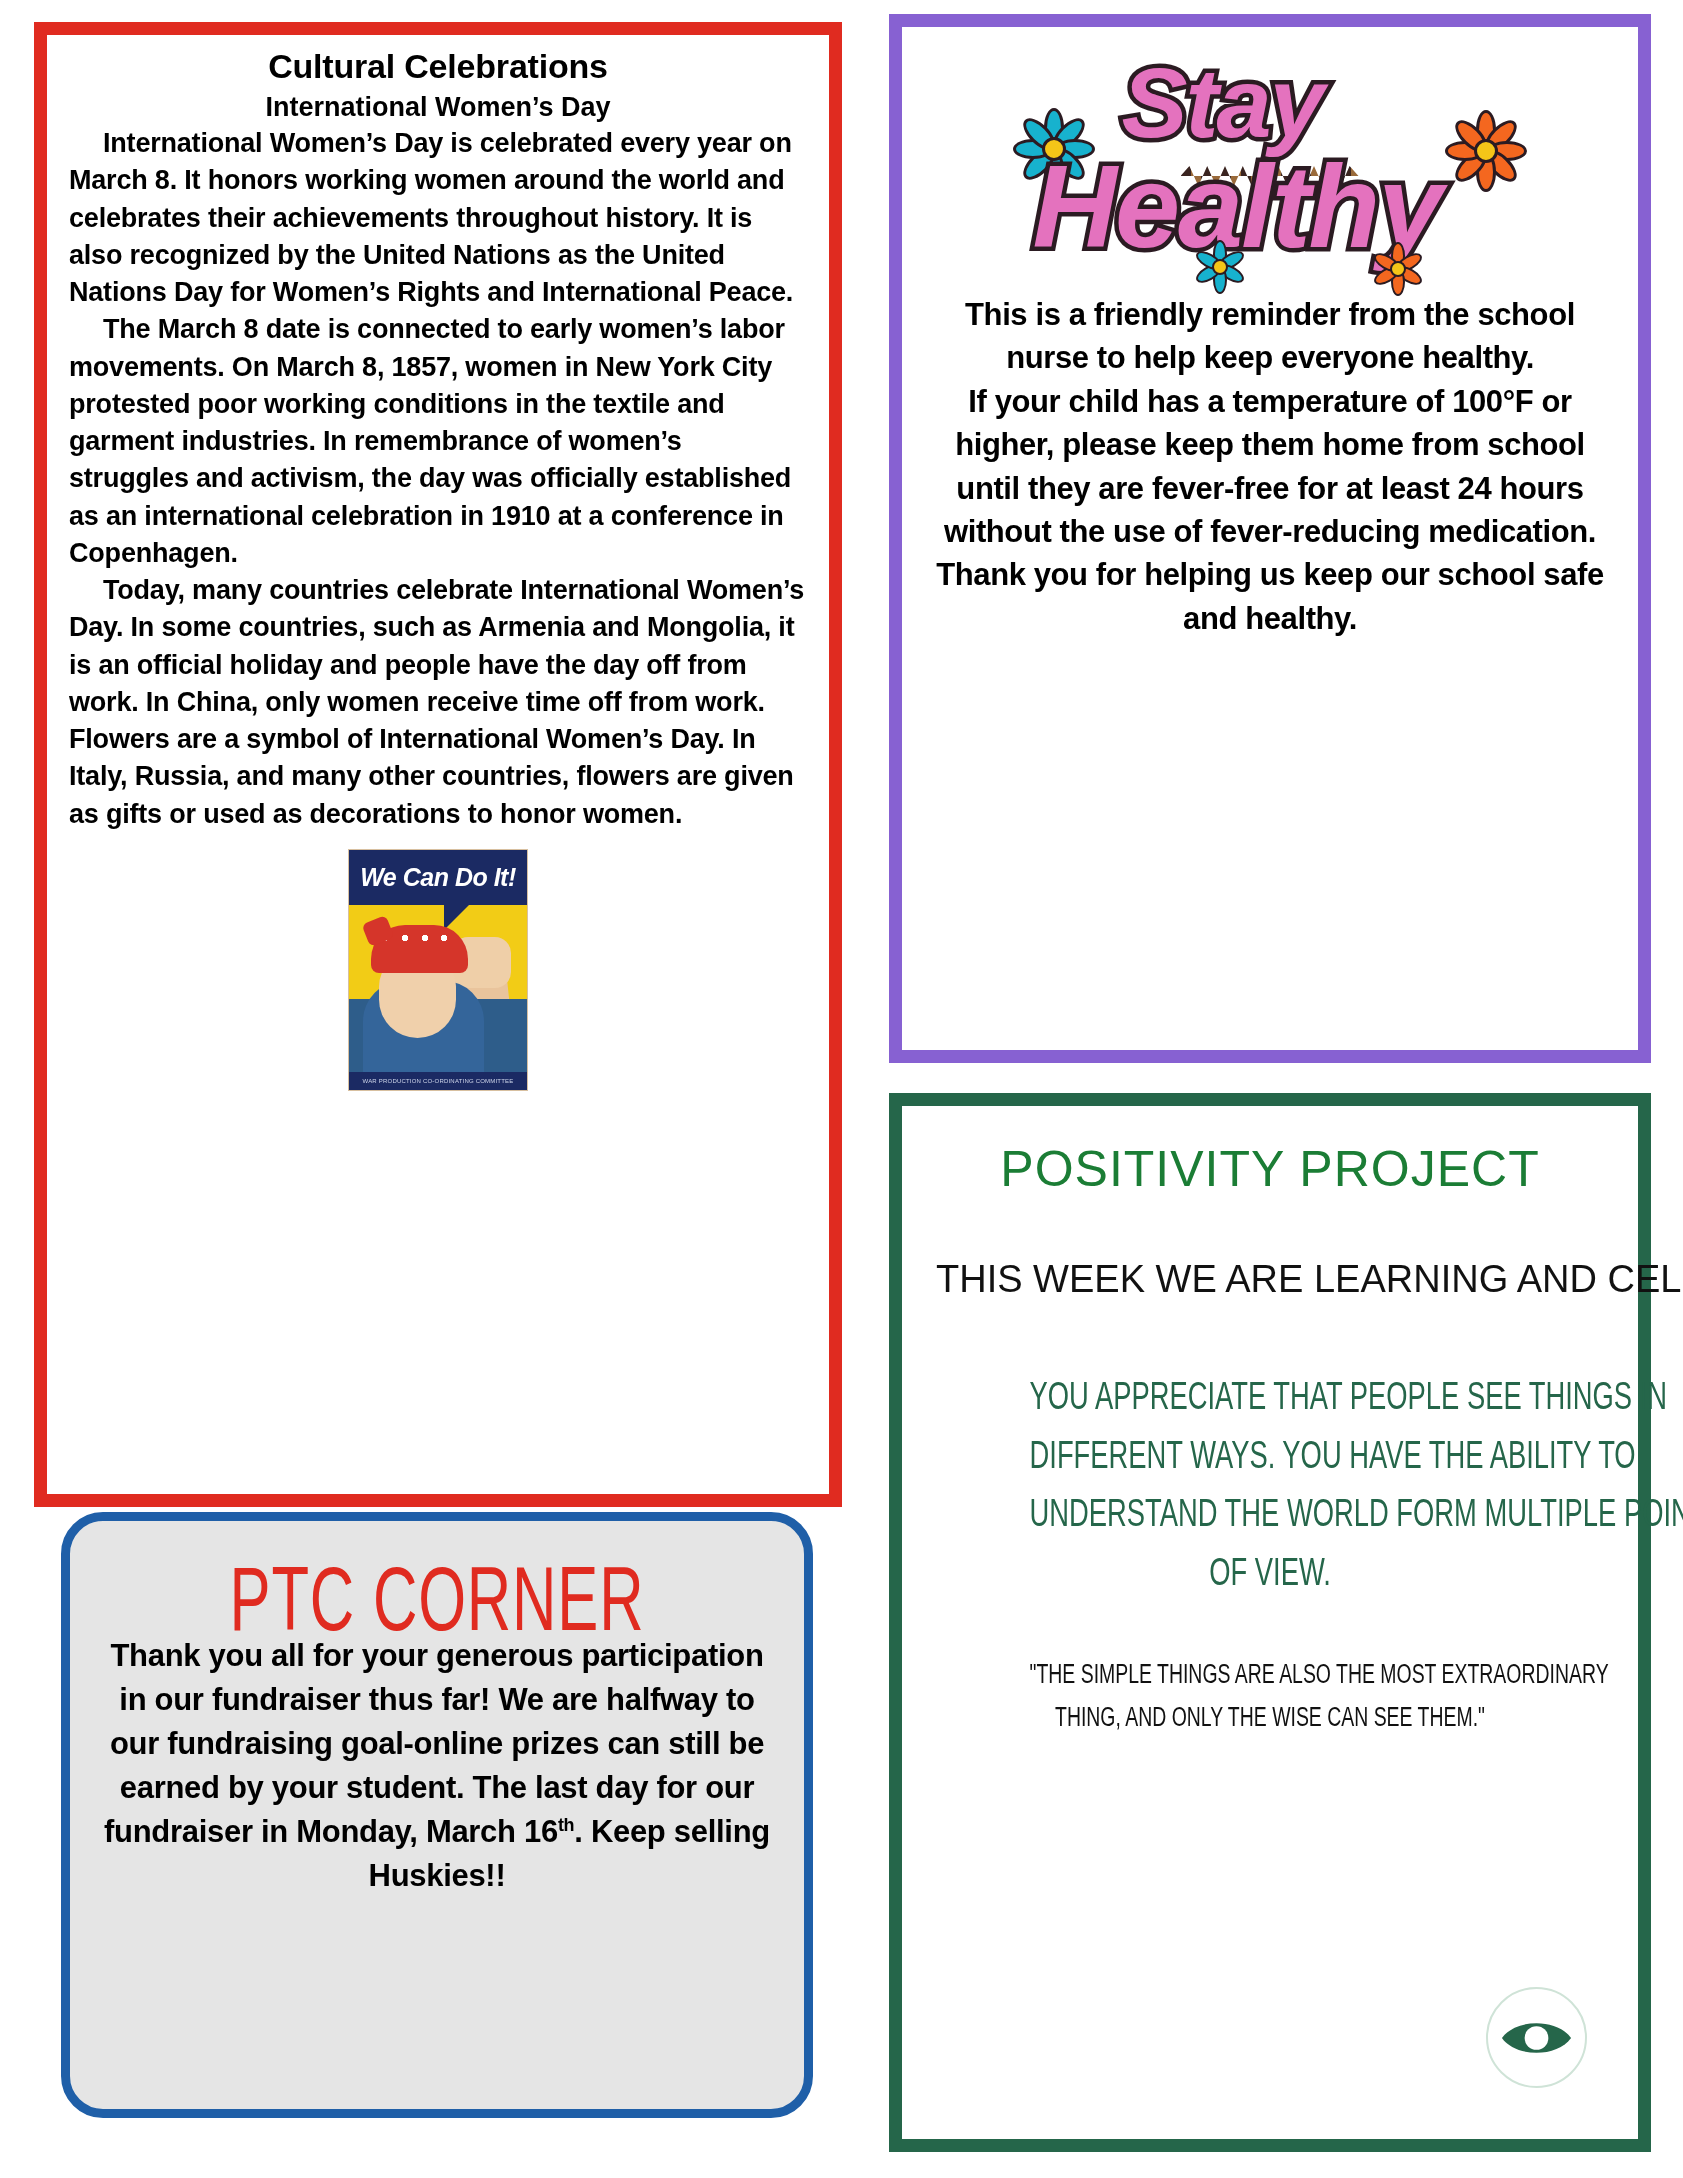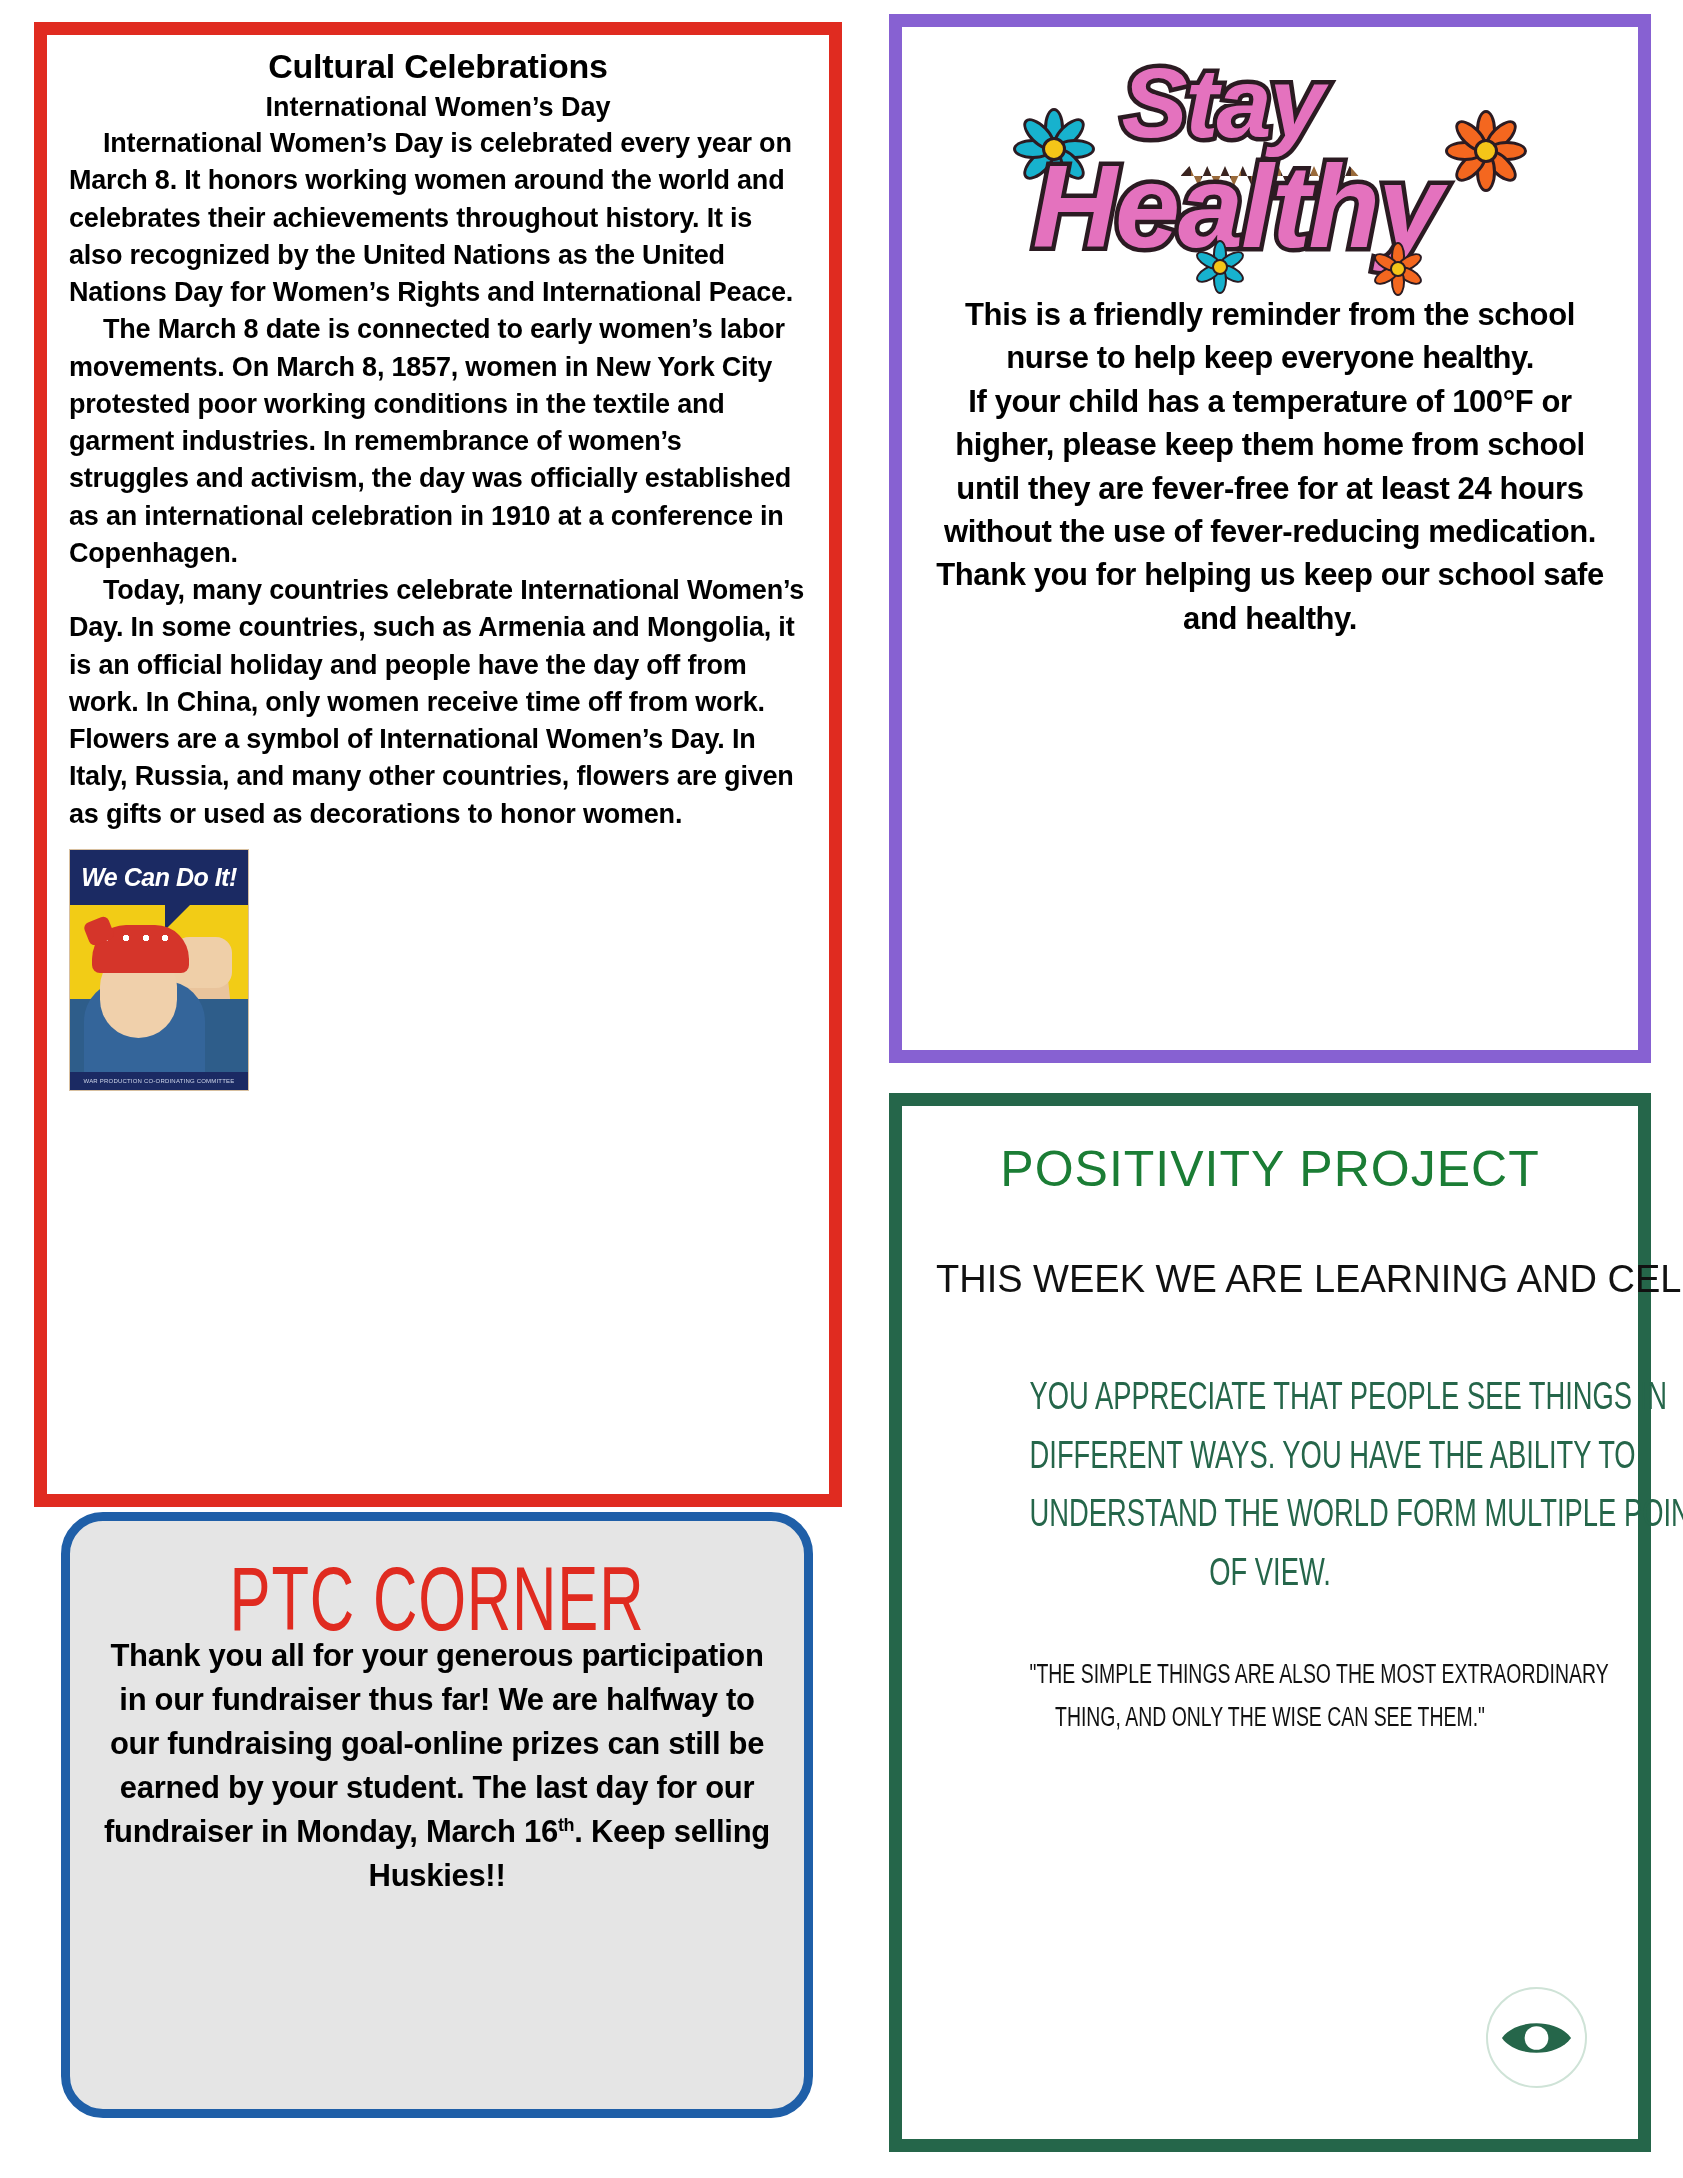--- a/index.html
+++ b/index.html
@@ -57,20 +57,21 @@
     line-height: 1.38;
     margin: 0;
     text-align: left;
     text-indent: 34px;
     letter-spacing: -0.2px;
   }
   .cultural-para.no-indent { text-indent: 0; }
 
   .rosie-wrap {
     display: flex;
+    justify-content: center;
     margin-top: 16px;
   }
   .rosie {
     width: 178px;
     height: 240px;
     position: relative;
     overflow: hidden;
     background: #F2CC16;
     border: 1px solid #d8c0a0;
   }

